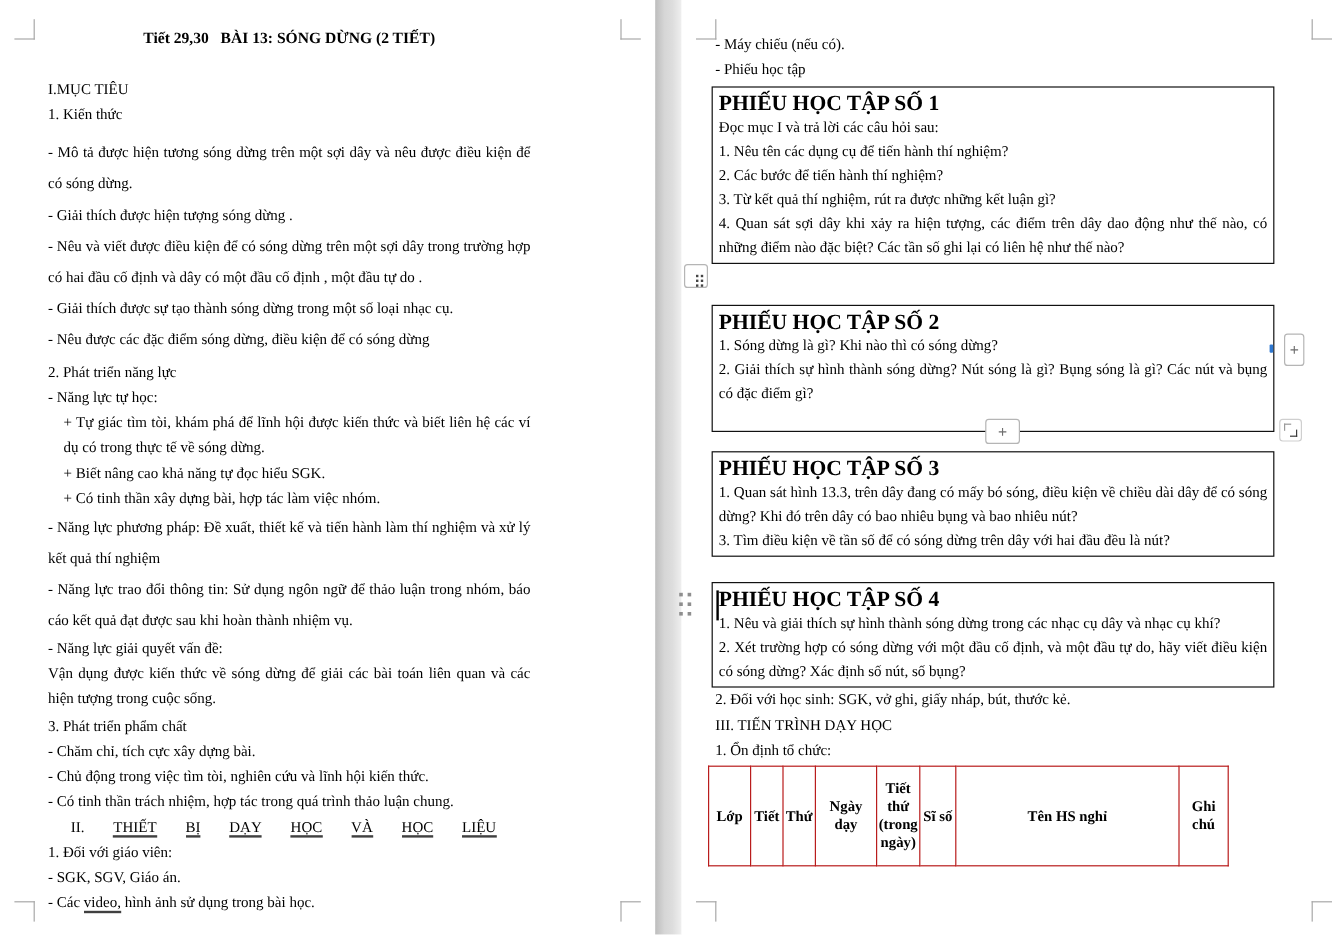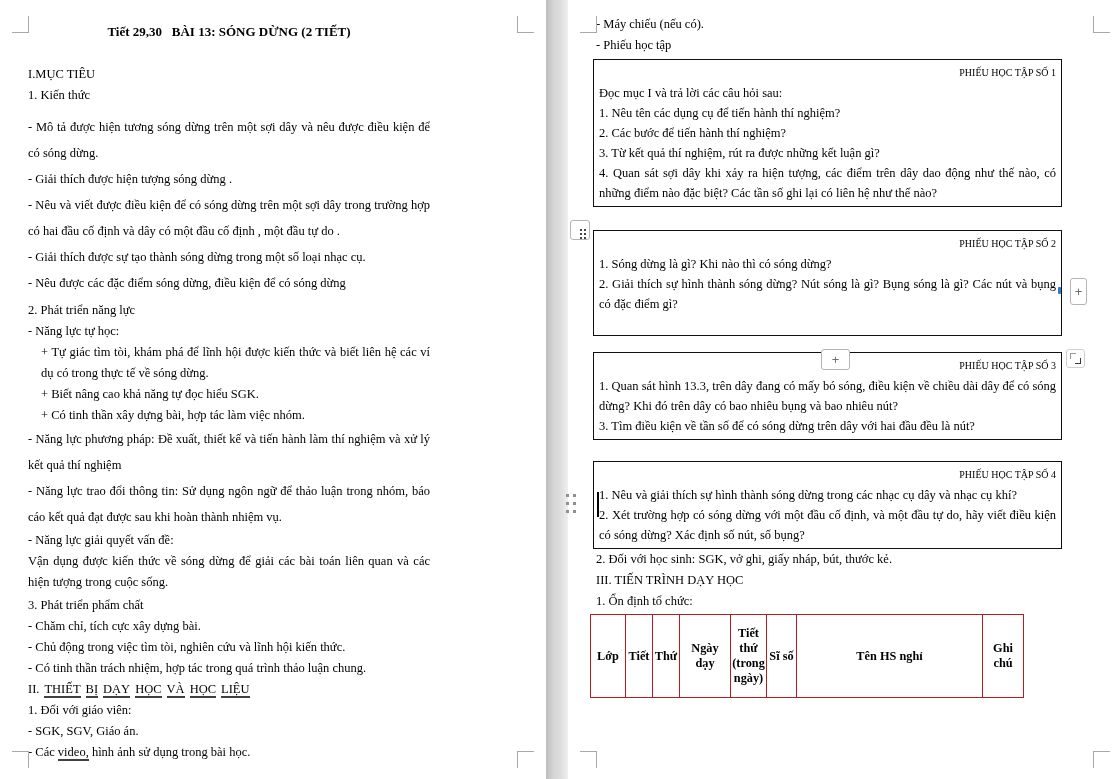--- a/index.html
+++ b/index.html
@@ -1,40 +1,40 @@
 <!DOCTYPE html>
 <html><head>
 <meta charset="utf-8">
 <style>
   html,body{margin:0;padding:0;background:#ffffff;}
   .stage{position:relative;width:1118px;height:779px;background:#ffffff;overflow:hidden;
          font-family:"Liberation Serif","DejaVu Serif",serif;font-size:12.5px;color:#000;}
   .page{position:absolute;top:0;bottom:0;background:#fff;overflow:hidden;}
-  .page-left{left:0;width:458px;}
+  .page-left{left:12px;width:458px;}
   .page-right{left:568px;width:550px;}
   .gap{position:absolute;left:546px;top:0;bottom:0;width:22px;
        background:linear-gradient(to right,#bdbdbd,#d6d6d6 35%,#dddddd 65%,#efefef);}
   .page-left .content{padding:22px 28px 0 28px;}
-  .page-right .content{padding:14px 25px 0 28px;}
+  .page-right .content{padding:27px 25px 0 28px;}
 
   .title{font-weight:bold;text-align:center;font-size:13px;line-height:20px;margin-bottom:22px;white-space:pre-wrap;}
   .h{font-weight:normal;line-height:21px;}
   .t{line-height:21px;}
   .par{line-height:26px;text-align:justify;}
   .sub{line-height:21px;padding-left:13px;text-align:justify;}
   .jt{text-align:justify;}
   .mt8{margin-top:8px}.mt4{margin-top:4px}.mt2{margin-top:2px}
   .mis{border-bottom:2px solid #404040;}
-  .equip span{margin-right:5px;}
+  .equip span{margin-right:5px;margin-left:19px;}
 
   .ws{border:1.5px solid #111;margin-left:-3px;width:469px;padding:3px 5px;box-sizing:border-box;background:#fff;}
-  .ws-title{font-weight:normal;text-align:right;line-height:20px;font-size:10px;}
+  .ws-title{font-weight:bold;text-align:left;line-height:20px;font-size:18px;}
   .ws-line{line-height:20px;text-align:justify;}
   .ws1{margin-top:3px;}
-  .ws2{margin-top:23px;min-height:106px;}
+  .ws2{margin-top:34px;min-height:106px;}
   .ws3{margin-top:16px;}
   .ws4{margin-top:0;}
   .spacer{height:21px;}
 
   .sched{border-collapse:collapse;table-layout:fixed;width:433px;margin:2px 0 0 -6px;border:1.5px solid #000;}
   .sched th{border:1px solid #b91c1c;font-weight:bold;text-align:center;vertical-align:middle;
             line-height:15px;font-size:12.3px;padding:2px 1px;height:78px;overflow:hidden;}
 
   
   .cm{position:absolute;width:16px;height:16px;border:0 solid #a9a9a9;}

